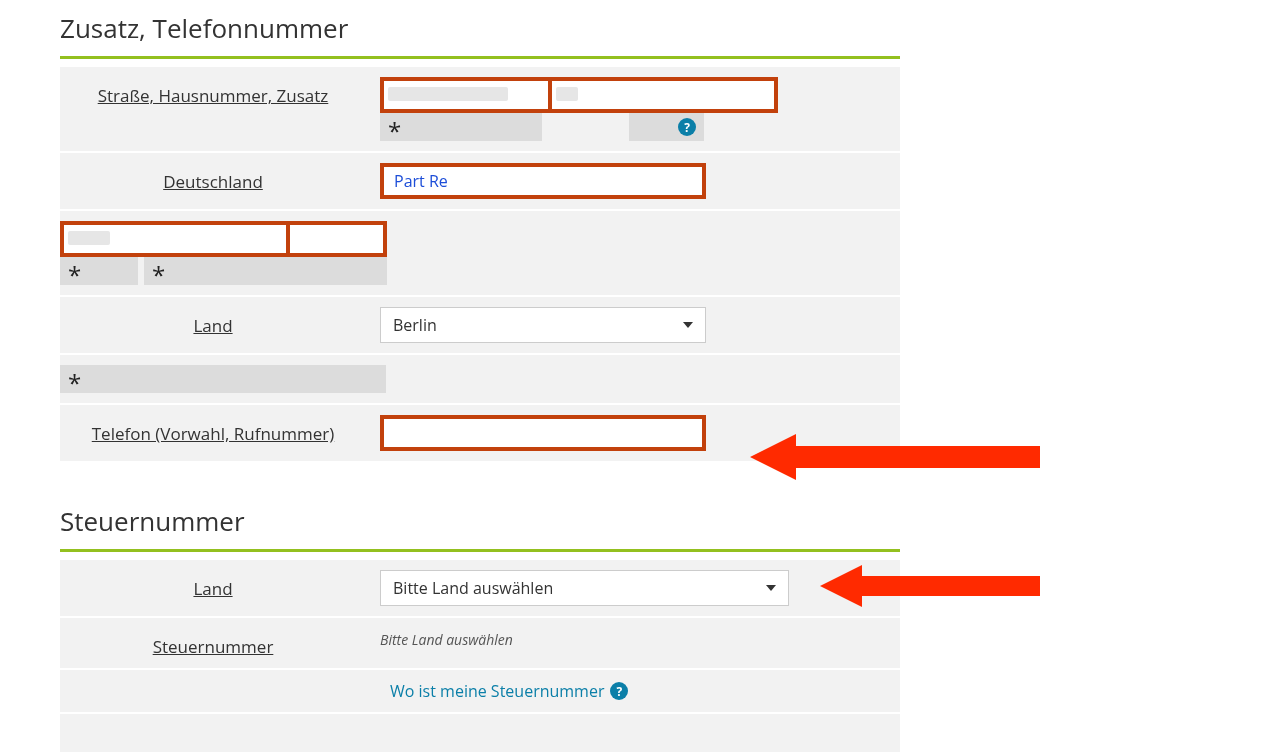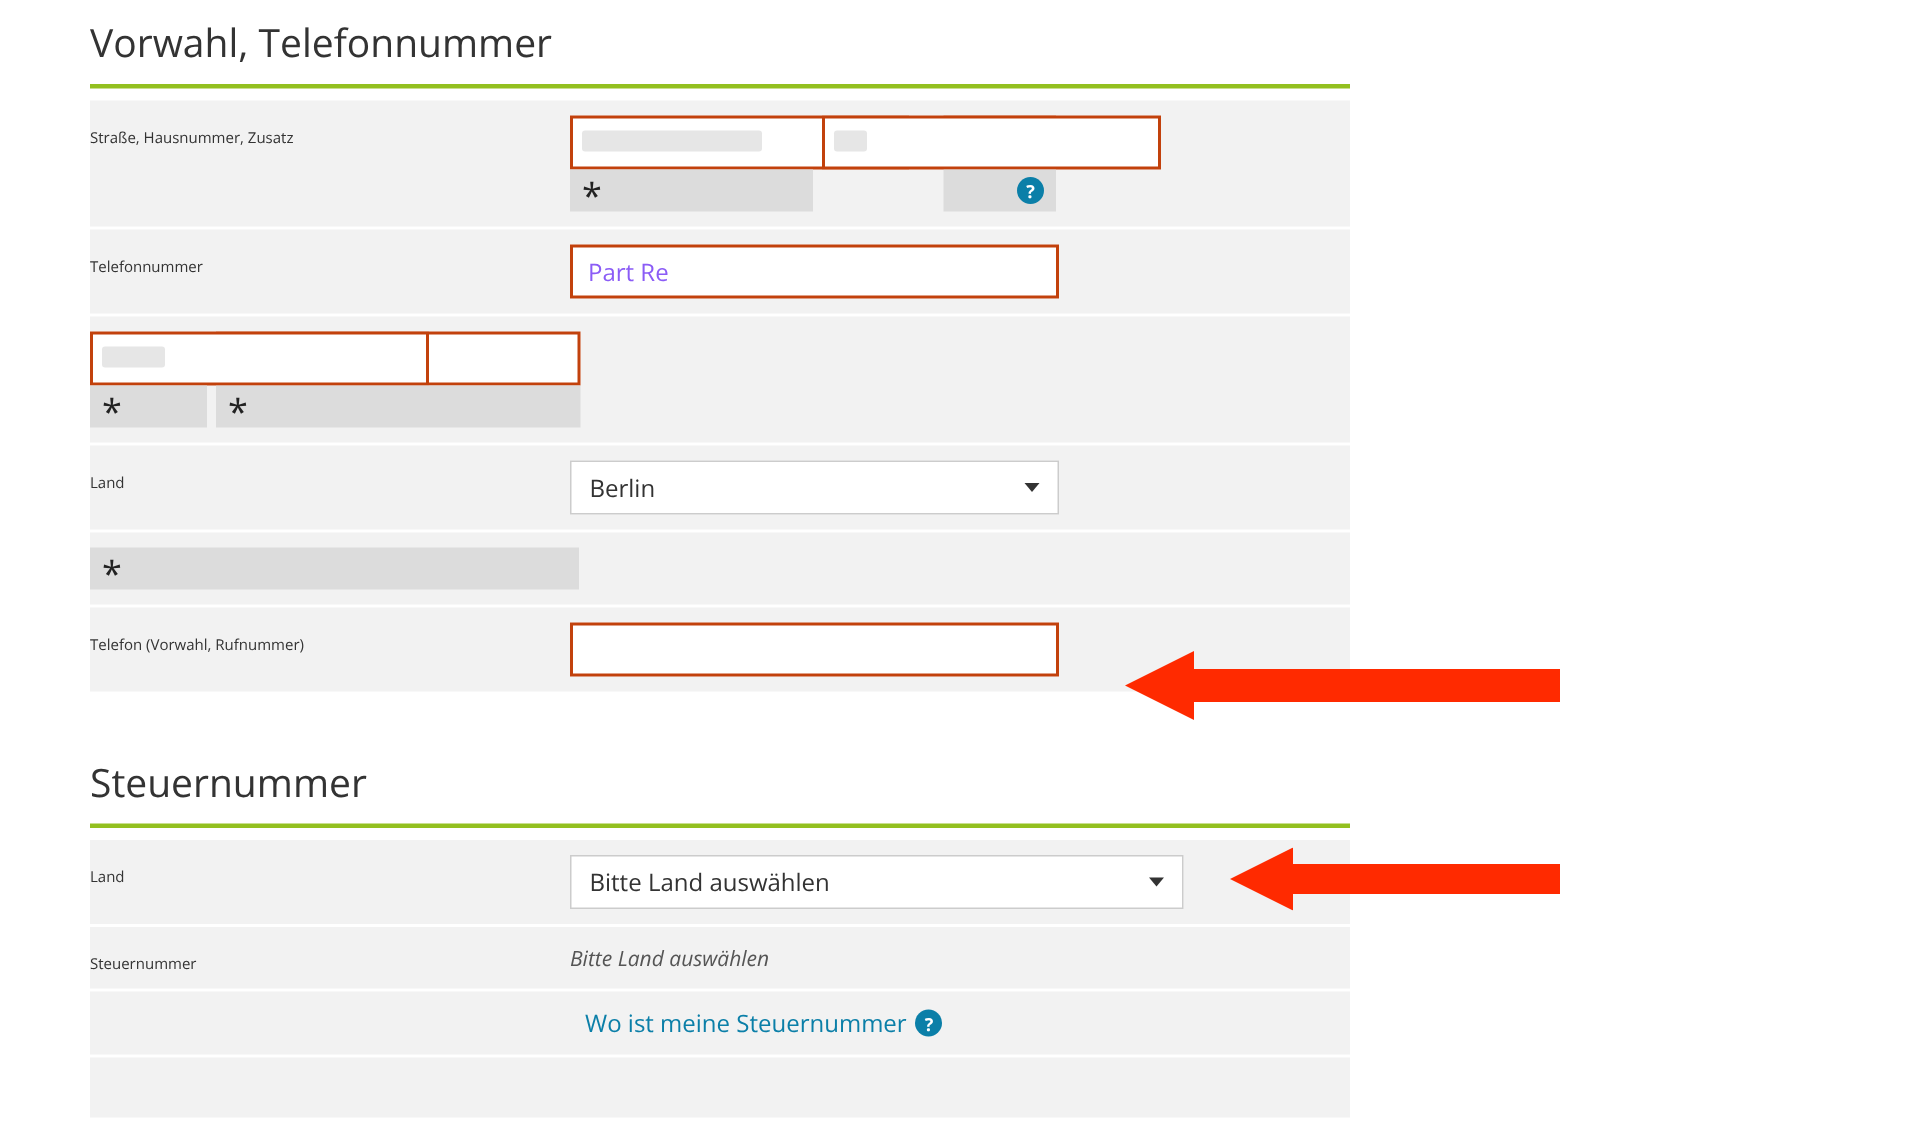--- a/index.html
+++ b/index.html
@@ -27,25 +27,26 @@
     display: flex;
     align-items: flex-start;
     background: #f2f2f2;
     margin-bottom: 2px;
     padding: 10px 0;
     min-height: 40px;
   }
   .label-cell {
     width: 320px;
     flex: 0 0 320px;
-    text-align: left;
+    text-align: center;
     padding: 8px 14px 0 0;
     color: #333;
-    font-size: 10px;
+    font-size: 17px;
     line-height: 1.3;
+    text-decoration: underline;
   }
   .input-cell {
     flex: 1;
     display: flex;
     flex-direction: column;
     gap: 0;
   }
   .field-group {
     display: flex;
     gap: 6px;
@@ -57,26 +58,26 @@
   .field-wrap.w-street { width: 162px; }
   .field-wrap.w-hnr    { width: 75px; }
   .field-wrap.w-zusatz { width: 75px; }
   .field-wrap.w-addrz  { width: 326px; }
   .field-wrap.w-plz    { width: 78px; }
   .field-wrap.w-ort    { width: 243px; }
   .field-wrap.w-land   { width: 326px; }
   .field-wrap.w-tel    { width: 326px; }
   .field-wrap.w-stland { width: 409px; }
   input[type="text"] {
-    border: 2px solid #c2410c;
+    border: 4px solid #c2410c;
     background: #fff;
     height: 36px;
     padding: 0 10px;
     font-size: 16px;
-    color: #8b5cf6;
+    color: #1d4ed8;
     font-family: inherit;
   }
   .redacted-inner {
     position: relative;
   }
   .redacted-inner input {
     background: #fff;
   }
   .redacted-inner::after {
     content: "";
@@ -182,21 +183,21 @@
   .arrow svg { display: block; }
   .page { position: relative; }
   .spacer { height: 30px; }
 </style>
 </head>
 <body>
 
 <div class="page">
 
   <div class="section-block">
-    <h2 class="section-title">Vorwahl, Telefonnummer</h2>
+    <h2 class="section-title">Zusatz, Telefonnummer</h2>
     <hr class="section-divider">
 
     <div class="form-row">
       <div class="label-cell">Straße,  Hausnummer,  Zusatz</div>
       <div class="input-cell">
         <div class="field-group">
           <div class="field-wrap w-street">
             <div class="redacted-inner r-street">
               <input type="text" value="" style="">
             </div>
@@ -213,21 +214,21 @@
             <input type="text" value="" style="">
             <div class="star-bar" style="background:#dcdcdc;">
               <span class="help-icon">?</span>
             </div>
           </div>
         </div>
       </div>
     </div>
 
     <div class="form-row">
-      <div class="label-cell">Telefonnummer</div>
+      <div class="label-cell">Deutschland</div>
       <div class="input-cell">
         <div class="field-wrap w-addrz">
           <input type="text" value="Part Re" style="">
         </div>
       </div>
     </div>
 
     <div class="form-row">
       <div class="input-cell">
         <div class="field-group">

